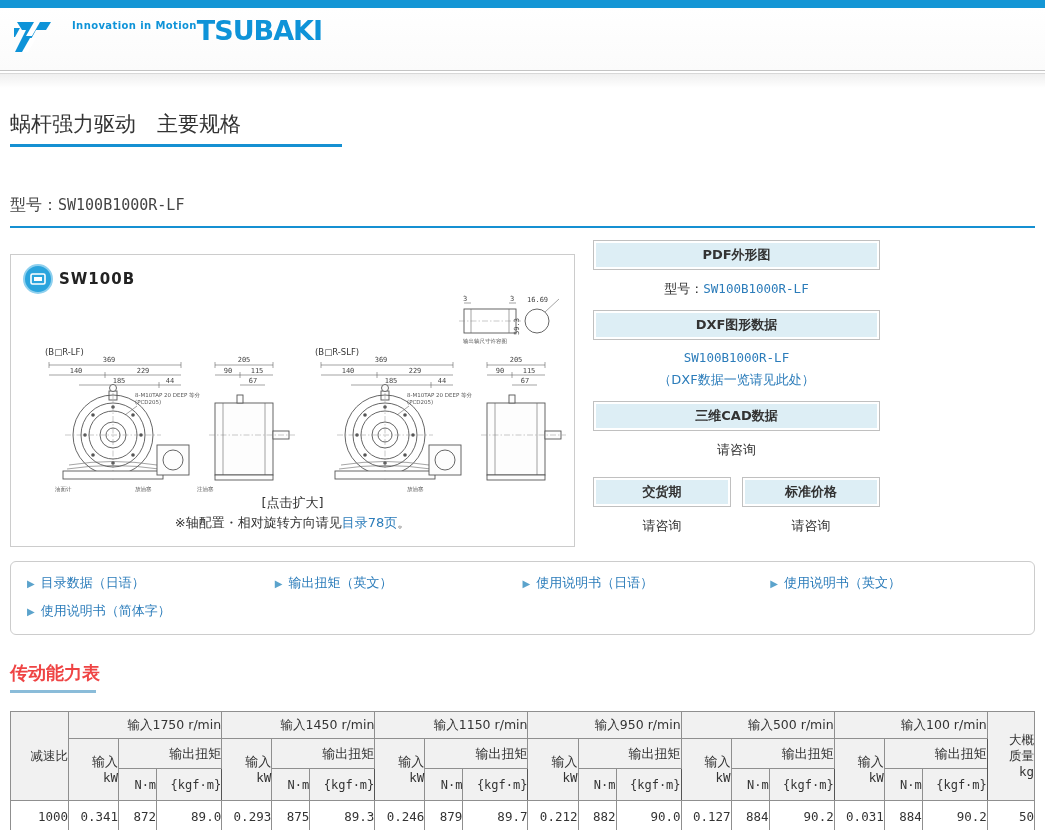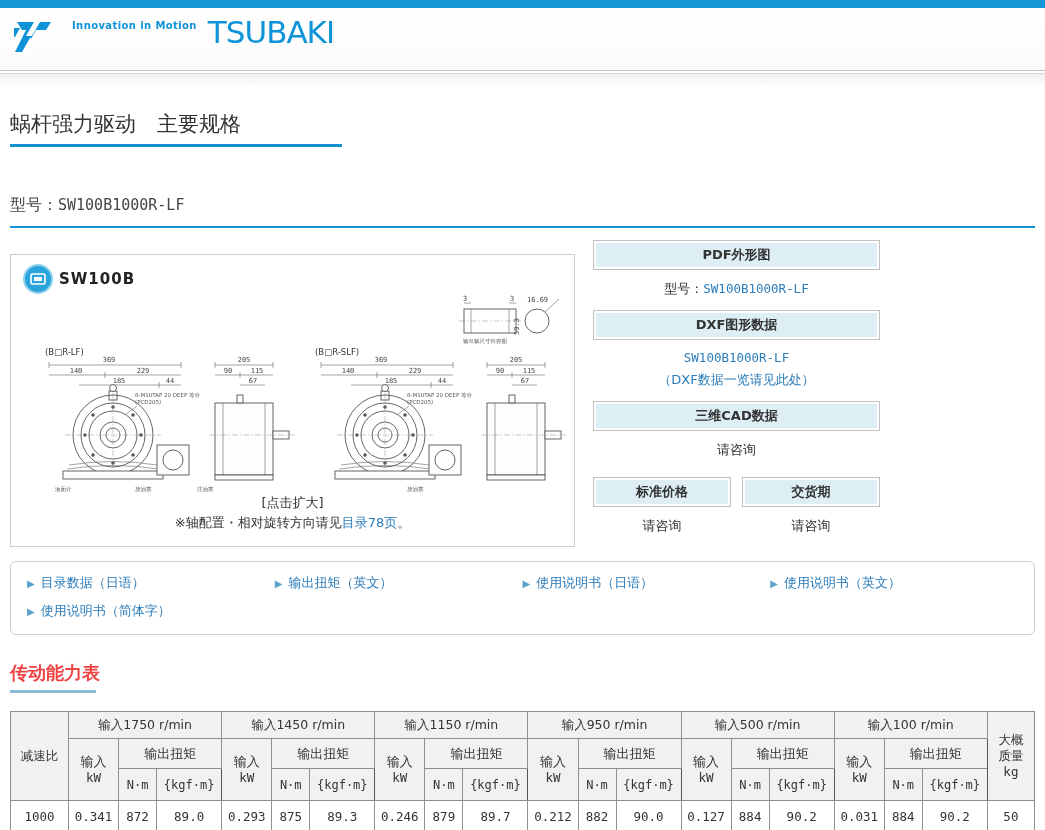--- a/index.html
+++ b/index.html
@@ -9,21 +9,21 @@
   }
   .mono{font-family:"DejaVu Sans Mono","Liberation Mono",monospace;}
 
   
   .topbar{height:8px;background:#1496d5;}
   .site-header{height:62px;background:linear-gradient(#ffffff,#fbfbfb);position:relative;}
   .logo{position:absolute;left:14px;top:8px;display:flex;align-items:flex-start;}
   .logo-mark{width:40px;height:44px;margin-right:4px;}
   .logo-text{display:flex;flex-direction:row;}
   .logo-tagline{font-size:10px;font-weight:bold;color:#0e93d8;letter-spacing:.4px;margin:4px 0 0 14px;}
-  .logo-brand{font-size:31px;font-weight:400;color:#0e93d8;letter-spacing:-1px;line-height:1;margin-top:1px;margin-left:11px;}
+  .logo-brand{font-size:27px;font-weight:700;color:#0e93d8;letter-spacing:-1px;line-height:1;margin-top:1px;}
   .header-divider{border-top:1px solid #c4c4c4;border-bottom:1px solid #d8d8d8;height:2px;background:#fff;}
   .header-shade{height:14px;background:linear-gradient(#efefef,#ffffff);}
 
   
   .content{padding:0 10px;}
   .page-title{font-size:21px;color:#333;margin:22px 0 0 0;font-weight:normal;display:inline-block;}
   .title-rule{width:332px;height:3px;background:#1590d2;margin-top:6px;}
   .model-line{margin-top:48px;font-size:16px;color:#444;}
   .model-line .mono{font-size:15px;}
   .model-rule{width:1025px;height:2px;background:#1590d2;margin-top:10px;}
@@ -58,21 +58,21 @@
     padding:12px 16px 14px 16px;display:grid;grid-template-columns:repeat(4,1fr);row-gap:10px;
   }
   .doc-link{font-size:13px;display:flex;align-items:center;}
   .arrow-icon{color:#5ba3cc;font-size:10px;margin-right:6px;}
 
   
   .capacity-title{font-size:18px;font-weight:bold;color:#ef4444;margin:26px 0 0 0;display:inline-block;}
   .capacity-rule{width:86px;height:3px;background:#8abcd9;margin-top:5px;}
   table.cap{border-collapse:collapse;table-layout:fixed;width:1025px;margin-top:18px;
     border:1px solid #6f6f6f;font-size:13px;color:#333;}
-  table.cap td{border:1px solid #8f8f8f;text-align:center;vertical-align:middle;padding:0;}
+  table.cap td{border:1px solid #8f8f8f;text-align:right;vertical-align:middle;padding:0;}
   table.cap .hd{background:#f1f1f1;}
   table.cap tr.r1 td{height:26px;font-size:12.5px;}
   table.cap tr.r2 td{height:29px;}
   table.cap tr.r3 td{height:31px;font-size:12px;}
   table.cap tr.rdata td{height:31px;background:#fff;}
   table.cap .grp{border-left:1px solid #555;}
   table.cap .num{font-family:"DejaVu Sans Mono","Liberation Mono",monospace;font-size:12.5px;}
   .twolines span{display:block;line-height:1.25;}
   .weight-cell span{display:block;line-height:1.3;font-size:12.5px;}
 
@@ -286,22 +286,22 @@
       <div class="panel-text"><span>型号：</span><a class="textlink mono">SW100B1000R-LF</a></div>
 
       <div class="bar">DXF图形数据</div>
       <div class="panel-text" style="margin-bottom:2px;"><a class="textlink mono">SW100B1000R-LF</a></div>
       <div class="panel-text" style="margin-top:4px;"><a class="textlink">（DXF数据一览请见此处）</a></div>
 
       <div class="bar">三维CAD数据</div>
       <div class="panel-text">请咨询</div>
 
       <div class="bar-pair">
+        <div class="bar">交货期</div>
         <div class="bar">标准价格</div>
-        <div class="bar">交货期</div>
       </div>
       <div class="pair-text">
         <div class="panel-text">请咨询</div>
         <div class="panel-text">请咨询</div>
       </div>
     </div>
   </div>
 
   
   <div class="links-box">

